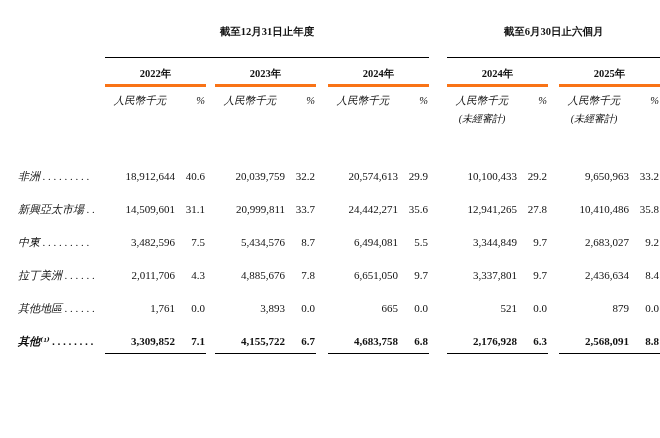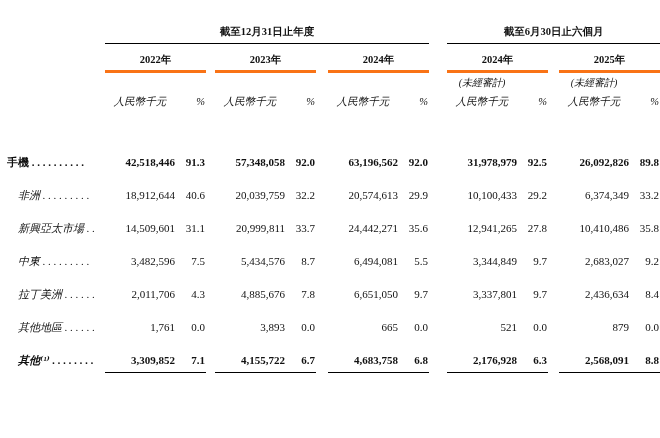--- a/index.html
+++ b/index.html
@@ -5,21 +5,21 @@
   html,body{margin:0;padding:0;background:#fff;}
   body{
     width:660px;height:438px;overflow:hidden;
     font-family:"Liberation Serif","DejaVu Serif",serif;
     color:#111;
   }
   .doc{padding:14px 0 0 7px;}
   table{border-collapse:collapse;table-layout:fixed;width:653px;}
   td{font-size:11px;padding:0;vertical-align:bottom;line-height:1.1;overflow:hidden;white-space:nowrap;}
   
-  td.grp{font-weight:bold;text-align:center;font-size:10.5px;border-bottom:1px solid #000;padding-bottom:5px;height:24px;}
+  td.grp{font-weight:bold;text-align:center;font-size:10.5px;border-bottom:1px solid #000;padding-bottom:19px;height:24px;}
   td.yr{font-weight:bold;text-align:center;font-size:10.5px;border-bottom:3px solid #f97316;padding-bottom:4px;height:22px;}
   td.unit{font-style:italic;text-align:center;font-size:10.5px;height:20px;padding-bottom:2px;}
   td.pcth{font-style:italic;text-align:right;font-size:10.5px;height:20px;padding-bottom:2px;padding-right:1px;}
   td.unaud{font-style:italic;text-align:center;font-size:10px;height:15px;}
   tr.hgap td{height:31px;}
   
   td.label{text-align:left;}
   tr.indent td.label{padding-left:11px;font-style:italic;}
   tr.bold td{font-weight:bold;}
   td.val{text-align:right;}
@@ -63,89 +63,72 @@
         <td class="yr" colspan="2">2023年</td>
         <td></td>
         <td class="yr" colspan="2">2024年</td>
         <td></td>
         <td class="yr" colspan="2">2024年</td>
         <td></td>
         <td class="yr" colspan="2">2025年</td>
       </tr>
       <tr>
         <td></td>
+        <td class="unit">人民幣千元</td>
+        <td class="pcth">%</td>
+        <td></td>
+        <td class="unit">人民幣千元</td>
+        <td class="pcth">%</td>
+        <td></td>
+        <td class="unit">人民幣千元</td>
+        <td class="pcth">%</td>
+        <td></td>
+        <td class="unit">人民幣千元</td>
+        <td class="pcth">%</td>
+        <td></td>
+        <td class="unit">人民幣千元</td>
+        <td class="pcth">%</td>
+      </tr>
+      <tr>
+        <td></td>
         <td></td>
           <td></td>
           <td></td>
         <td></td>
           <td></td>
           <td></td>
         <td></td>
           <td></td>
           <td></td>
         <td class="unaud">(未經審計)</td>
         <td></td>
           <td></td>
         <td class="unaud">(未經審計)</td>
         <td></td>
-      </tr>
-      <tr>
-        <td></td>
-        <td class="unit">人民幣千元</td>
-        <td class="pcth">%</td>
-        <td></td>
-        <td class="unit">人民幣千元</td>
-        <td class="pcth">%</td>
-        <td></td>
-        <td class="unit">人民幣千元</td>
-        <td class="pcth">%</td>
-        <td></td>
-        <td class="unit">人民幣千元</td>
-        <td class="pcth">%</td>
-        <td></td>
-        <td class="unit">人民幣千元</td>
-        <td class="pcth">%</td>
       </tr>
       <tr class="hgap">
         <td colspan="15"></td>
       </tr>
     </thead>
     <tbody>
-        <tr class="bold">
-          <td class="label">手機 . . . . . . . . . .</td>
-          <td class="val u">42,518,446</td>
-          <td class="pct u">91.3</td>
-          <td></td>
-          <td class="val u">57,348,058</td>
-          <td class="pct u">92.0</td>
-          <td></td>
-          <td class="val u">63,196,562</td>
-          <td class="pct u">92.0</td>
-          <td></td>
-          <td class="val u">31,978,979</td>
-          <td class="pct u">92.5</td>
-          <td></td>
-          <td class="val u">26,092,826</td>
-          <td class="pct u">89.8</td>
-        </tr>
         <tr class="indent">
           <td class="label">非洲 . . . . . . . . .</td>
           <td class="val u">18,912,644</td>
           <td class="pct u">40.6</td>
           <td></td>
           <td class="val u">20,039,759</td>
           <td class="pct u">32.2</td>
           <td></td>
           <td class="val u">20,574,613</td>
           <td class="pct u">29.9</td>
           <td></td>
           <td class="val u">10,100,433</td>
           <td class="pct u">29.2</td>
           <td></td>
-          <td class="val u">6,374,349</td>
+          <td class="val u">9,650,963</td>
           <td class="pct u">33.2</td>
         </tr>
         <tr class="indent">
           <td class="label">新興亞太市場 . .</td>
           <td class="val u">14,509,601</td>
           <td class="pct u">31.1</td>
           <td></td>
           <td class="val u">20,999,811</td>
           <td class="pct u">33.7</td>
           <td></td>

